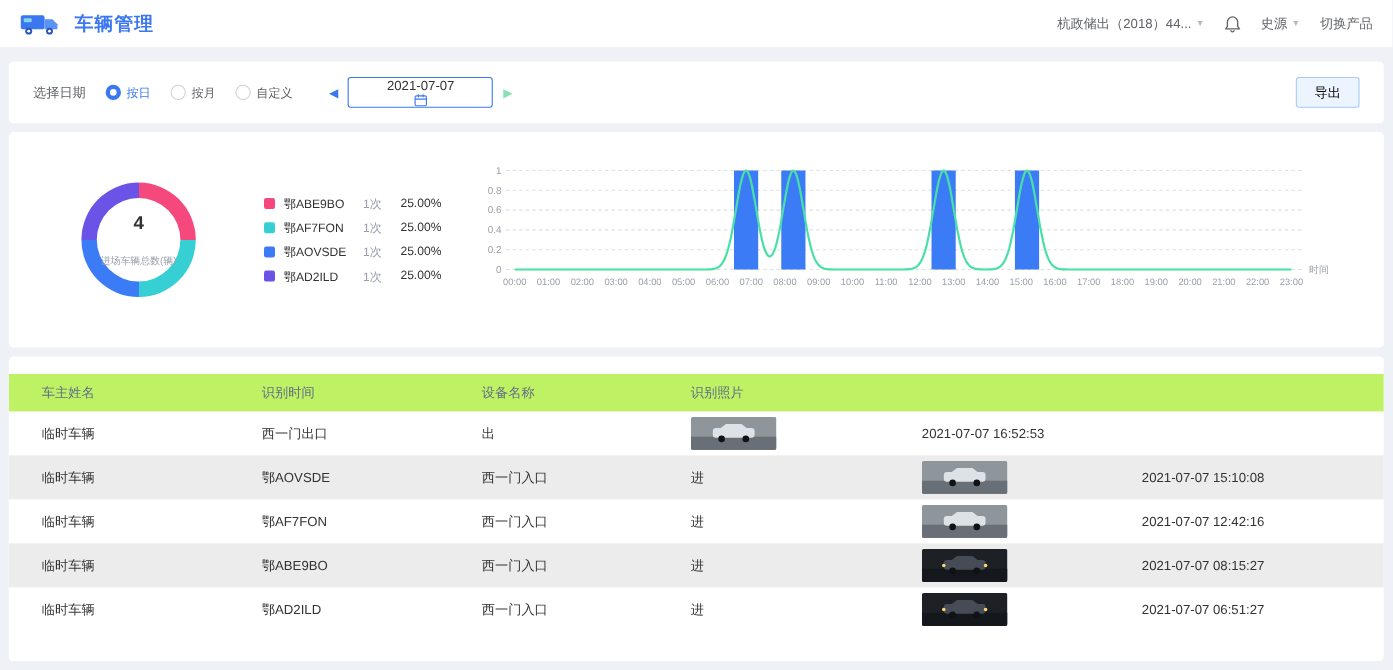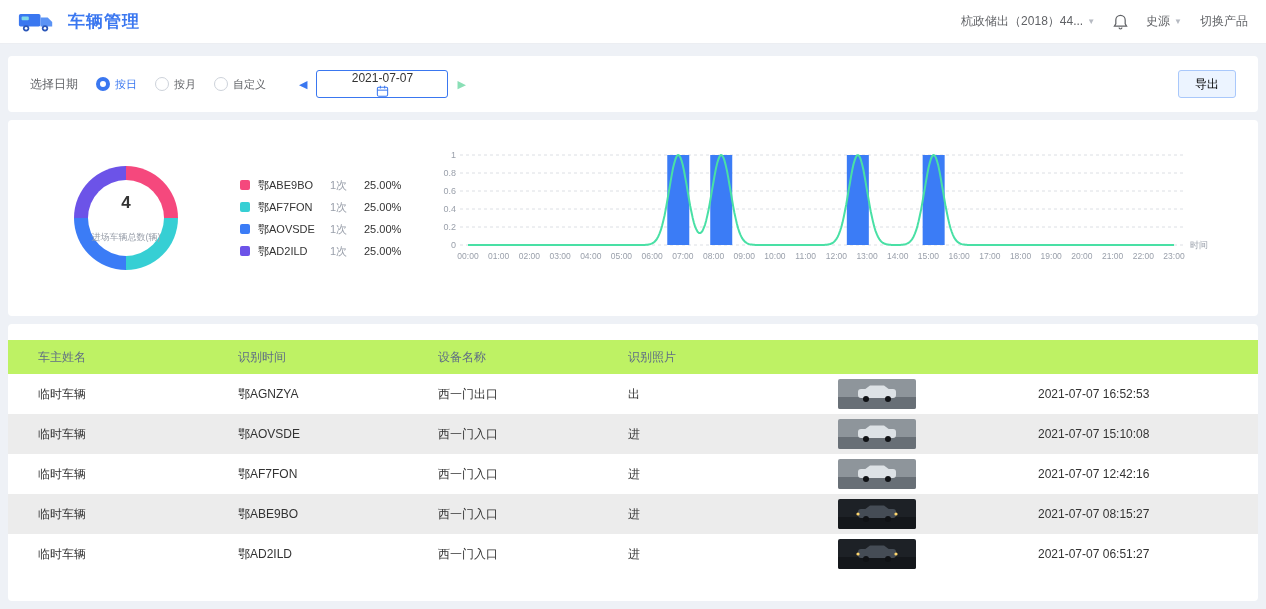--- a/index.html
+++ b/index.html
@@ -198,21 +198,20 @@
 <div class="card table-card">
   <div class="tbl-header">
     <div>车主姓名</div>
     <div>识别时间</div>
     <div>设备名称</div>
     <div>识别照片</div>
   </div>
   <div class="tbl-body">
       <div class="tbl-row">
         <div>临时车辆</div>
-        <div>鄂AGNZYA</div>
         <div>西一门出口</div>
         <div>出</div>
         <div>
           <div class="photo"><svg width="78" height="30" viewBox="0 0 78 30">
               <rect width="78" height="30" fill="#8e959b"></rect>
               <rect y="18" width="78" height="12" fill="#686f76"></rect>
               <rect x="20" y="10" width="38" height="9" rx="3" fill="#dde2e6"></rect>
               <path d="M26 11 l6 -4.5 h14 l6 4.5 z" fill="#dde2e6"></path>
               <circle cx="28" cy="20" r="3" fill="#101215"></circle>
               <circle cx="50" cy="20" r="3" fill="#101215"></circle>

